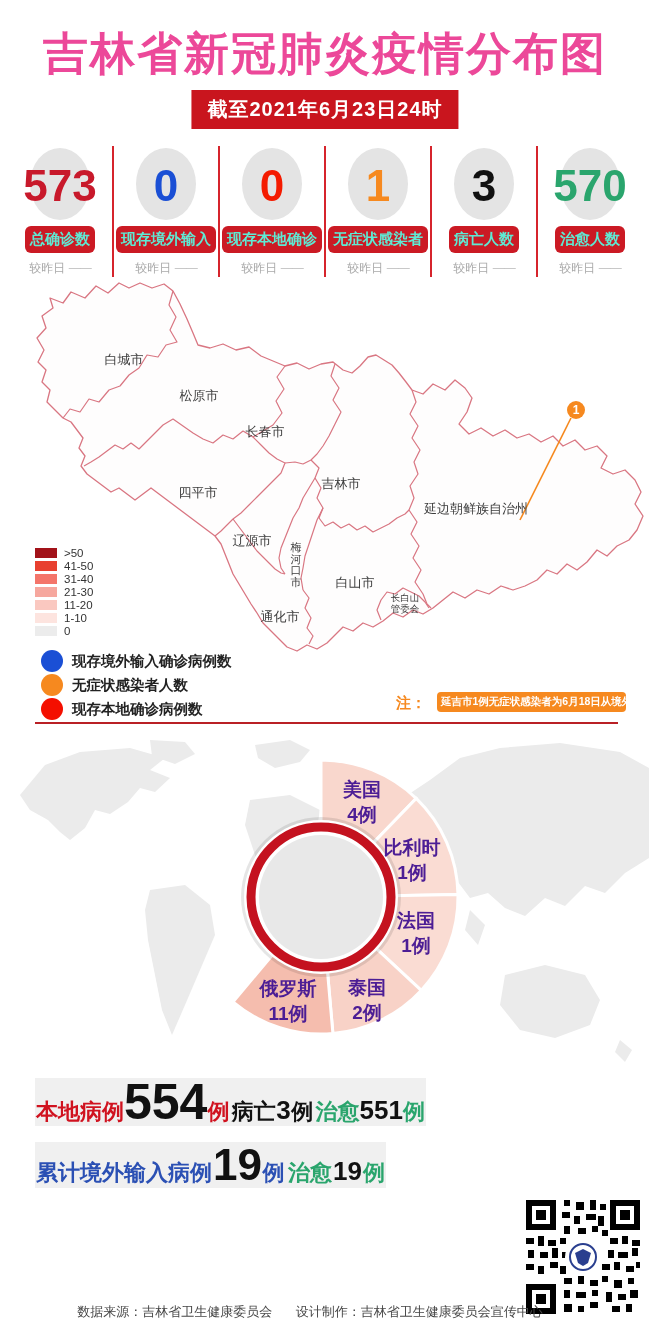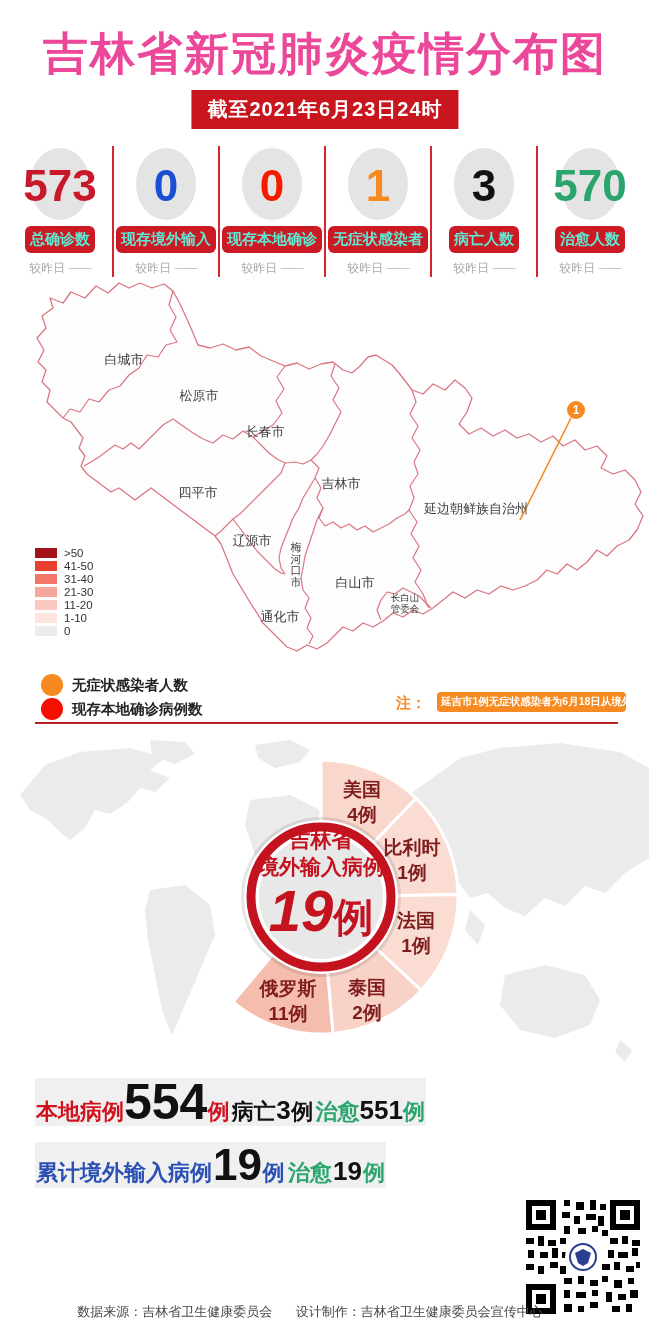--- a/index.html
+++ b/index.html
@@ -46,21 +46,21 @@
   .dot-label{font-size:14.5px;font-weight:700;color:#222;}
   .note-prefix{position:absolute;left:396px;top:416px;color:#f6891f;font-size:15px;font-weight:700;}
   .note-box{position:absolute;left:437px;top:414px;width:181px;background:#f6891f;color:#fff;
             font-size:10.5px;font-weight:700;border-radius:4px;padding:3px 4px;text-align:center;
             white-space:nowrap;}
   .red-rule{top:722px;left:35px;width:583px;height:2px;background:#b92025;}
 
   
   .pie-section{top:740px;left:0;width:650px;height:335px;}
   .seg-label{position:absolute;transform:translate(-50%,-50%);text-align:center;
-             color:#7f1d1d;font-weight:800;font-size:19px;line-height:25px;white-space:nowrap;}
+             color:#4c1d95;font-weight:800;font-size:19px;line-height:25px;white-space:nowrap;}
   .disc-text{position:absolute;left:321px;top:152px;transform:translate(-50%,-50%);
              text-align:center;color:#c4121f;font-weight:800;}
   .disc-text .l1{font-size:21px;line-height:26px;}
   .disc-text .l2{font-size:21px;line-height:27px;}
   .disc-text .l3{line-height:62px;white-space:nowrap;}
   .disc-text .big{font-size:58px;font-style:italic;}
   .disc-text .unit{font-size:40px;}
 
   
   .sum-row{left:35px;background:#f0f0f0;display:flex;align-items:baseline;padding:0 1px;
@@ -208,20 +208,24 @@
   <div class="scale-row" style="top:334px">
     <div class="scale-swatch" style="background:#fde4df"></div>
     <div class="scale-label">1-10</div>
     </div>
   <div class="scale-row" style="top:347px">
     <div class="scale-swatch" style="background:#ececec"></div>
     <div class="scale-label">0</div>
     </div>
 
   
+  <div class="dot-row" style="top:372px">
+    <div class="dot" style="background:#1a4fd5"></div>
+    <div class="dot-label">现存境外输入确诊病例数</div>
+    </div>
   <div class="dot-row" style="top:396px">
     <div class="dot" style="background:#f6891f"></div>
     <div class="dot-label">无症状感染者人数</div>
     </div>
   <div class="dot-row" style="top:420px">
     <div class="dot" style="background:#f40f00"></div>
     <div class="dot-label">现存本地确诊病例数</div>
     </div>
 
   <div class="note-prefix">注：</div>
@@ -272,25 +276,20 @@
     </div>
   <div class="seg-label" style="left:367px;top:260px">
     <div>泰国</div>
     <div>2例</div>
     </div>
   <div class="seg-label" style="left:288px;top:261px">
     <div>俄罗斯</div>
     <div>11例</div>
     </div>
 
-  <div class="disc-text">
-    <div class="l1">吉林省</div>
-    <div class="l2">境外输入病例</div>
-    <div class="l3"><span class="big">19</span><span class="unit">例</span></div>
-  </div>
 </div>
 
 <div class="abs sum-row sum-row1">
   <span class="t-red">本地病例</span>
   <span class="t-num-xl">554</span>
   <span class="t-red">例</span>
   <span class="gap22"></span>
   <span class="t-black">病亡</span>
   <span class="gap6"></span>
   <span class="t-num">3</span>

